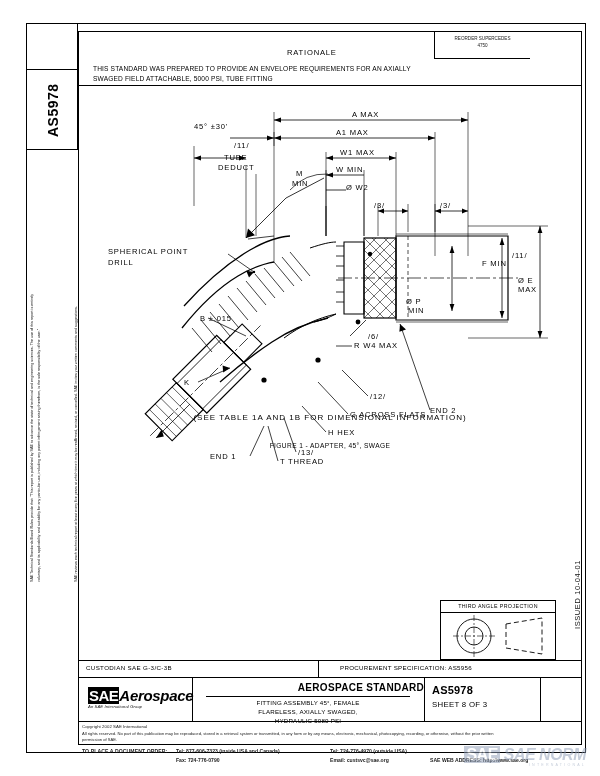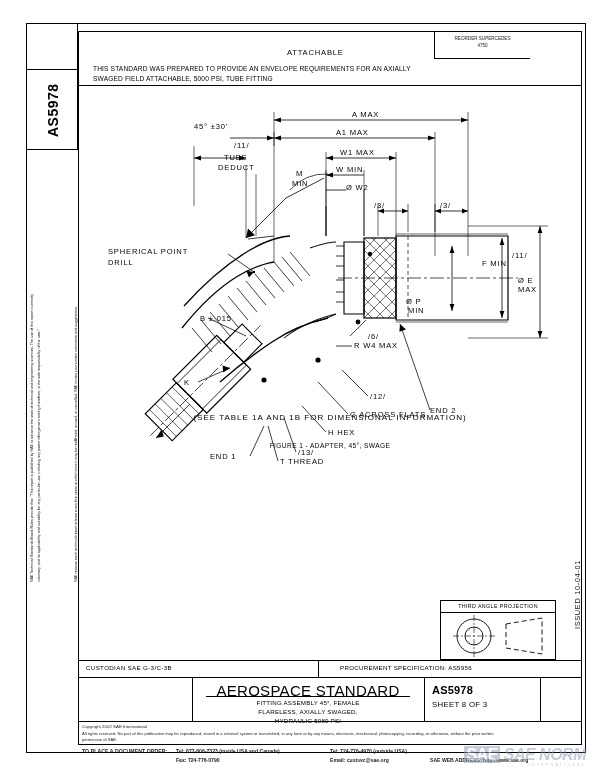--- a/index.html
+++ b/index.html
@@ -217,23 +217,23 @@
     font-size: 4.2px;
     font-style: italic;
     letter-spacing: 0.1px;
     margin-top: 1px;
     color: #111;
   }
   .as-std {
     position: absolute;
     left: 192px; top: 682px;
     width: 232px;
-    text-align: center;
-    font-size: 15px;
-    font-weight: normal;
+    text-align: right;
+    font-size: 10px;
+    font-weight: bold;
     letter-spacing: 0.3px;
   }
   .as-std-rule {
     position: absolute;
     left: 206px; top: 696px;
     width: 204px;
     border-top: 1.3px solid #000;
   }
   .as-desc {
     position: absolute;
@@ -333,21 +333,21 @@
     <div class="disc-line" style="margin-left:30px;">SAE reviews each technical report at least every five years at which time it may be reaffirmed, revised, or cancelled. SAE invites your written comments and suggestions.</div>
   </div>
 
   <div class="issued-vert">ISSUED 10-04-01</div>
 
   <div class="rev-box">
     <div>REORDER SUPERCEDES</div>
     <div>4750</div>
   </div>
 
-  <div class="rationale-label">ATTACHABLE</div>
+  <div class="rationale-label">RATIONALE</div>
   <div class="rationale-text">THIS STANDARD WAS PREPARED TO PROVIDE AN ENVELOPE REQUIREMENTS FOR AN AXIALLY SWAGED  FIELD ATTACHABLE, 5000 PSI, TUBE FITTING</div>
   <div class="hdr-sep"></div>
 
   <div id="drawing">
   <svg width="504" height="380" viewBox="0 0 504 380">
     <g fill="none" stroke="#000" stroke-width="1">
 
       <g stroke-width="0.6">
         <line x1="196" y1="26" x2="196" y2="176"></line>
         <line x1="390" y1="26" x2="390" y2="170"></line>
@@ -626,20 +626,24 @@
   <div class="tb-row1"></div>
   <div class="tb-div1"></div>
   <div class="tb-cust">CUSTODIAN  SAE G-3/C-3B</div>
   <div class="tb-proc">PROCUREMENT SPECIFICATION: AS5956</div>
 
   <div class="tb-row2"></div>
   <div class="tb-div2"></div>
   <div class="tb-div3"></div>
   <div class="tb-div4"></div>
 
+  <div class="logo-box">
+    <div class="logo-main"><span class="logo-sae">SAE</span><span>Aerospace</span></div>
+    <div class="logo-sub">An SAE International Group</div>
+  </div>
 
   <div class="as-std">AEROSPACE STANDARD</div>
   <div class="as-std-rule"></div>
   <div class="as-desc">
     <div>FITTING ASSEMBLY  45°, FEMALE</div>
     <div>FLARELESS, AXIALLY SWAGED,</div>
     <div>HYDRAULIC  5080 PSI</div>
   </div>
 
   <div class="as-num">AS5978</div>

